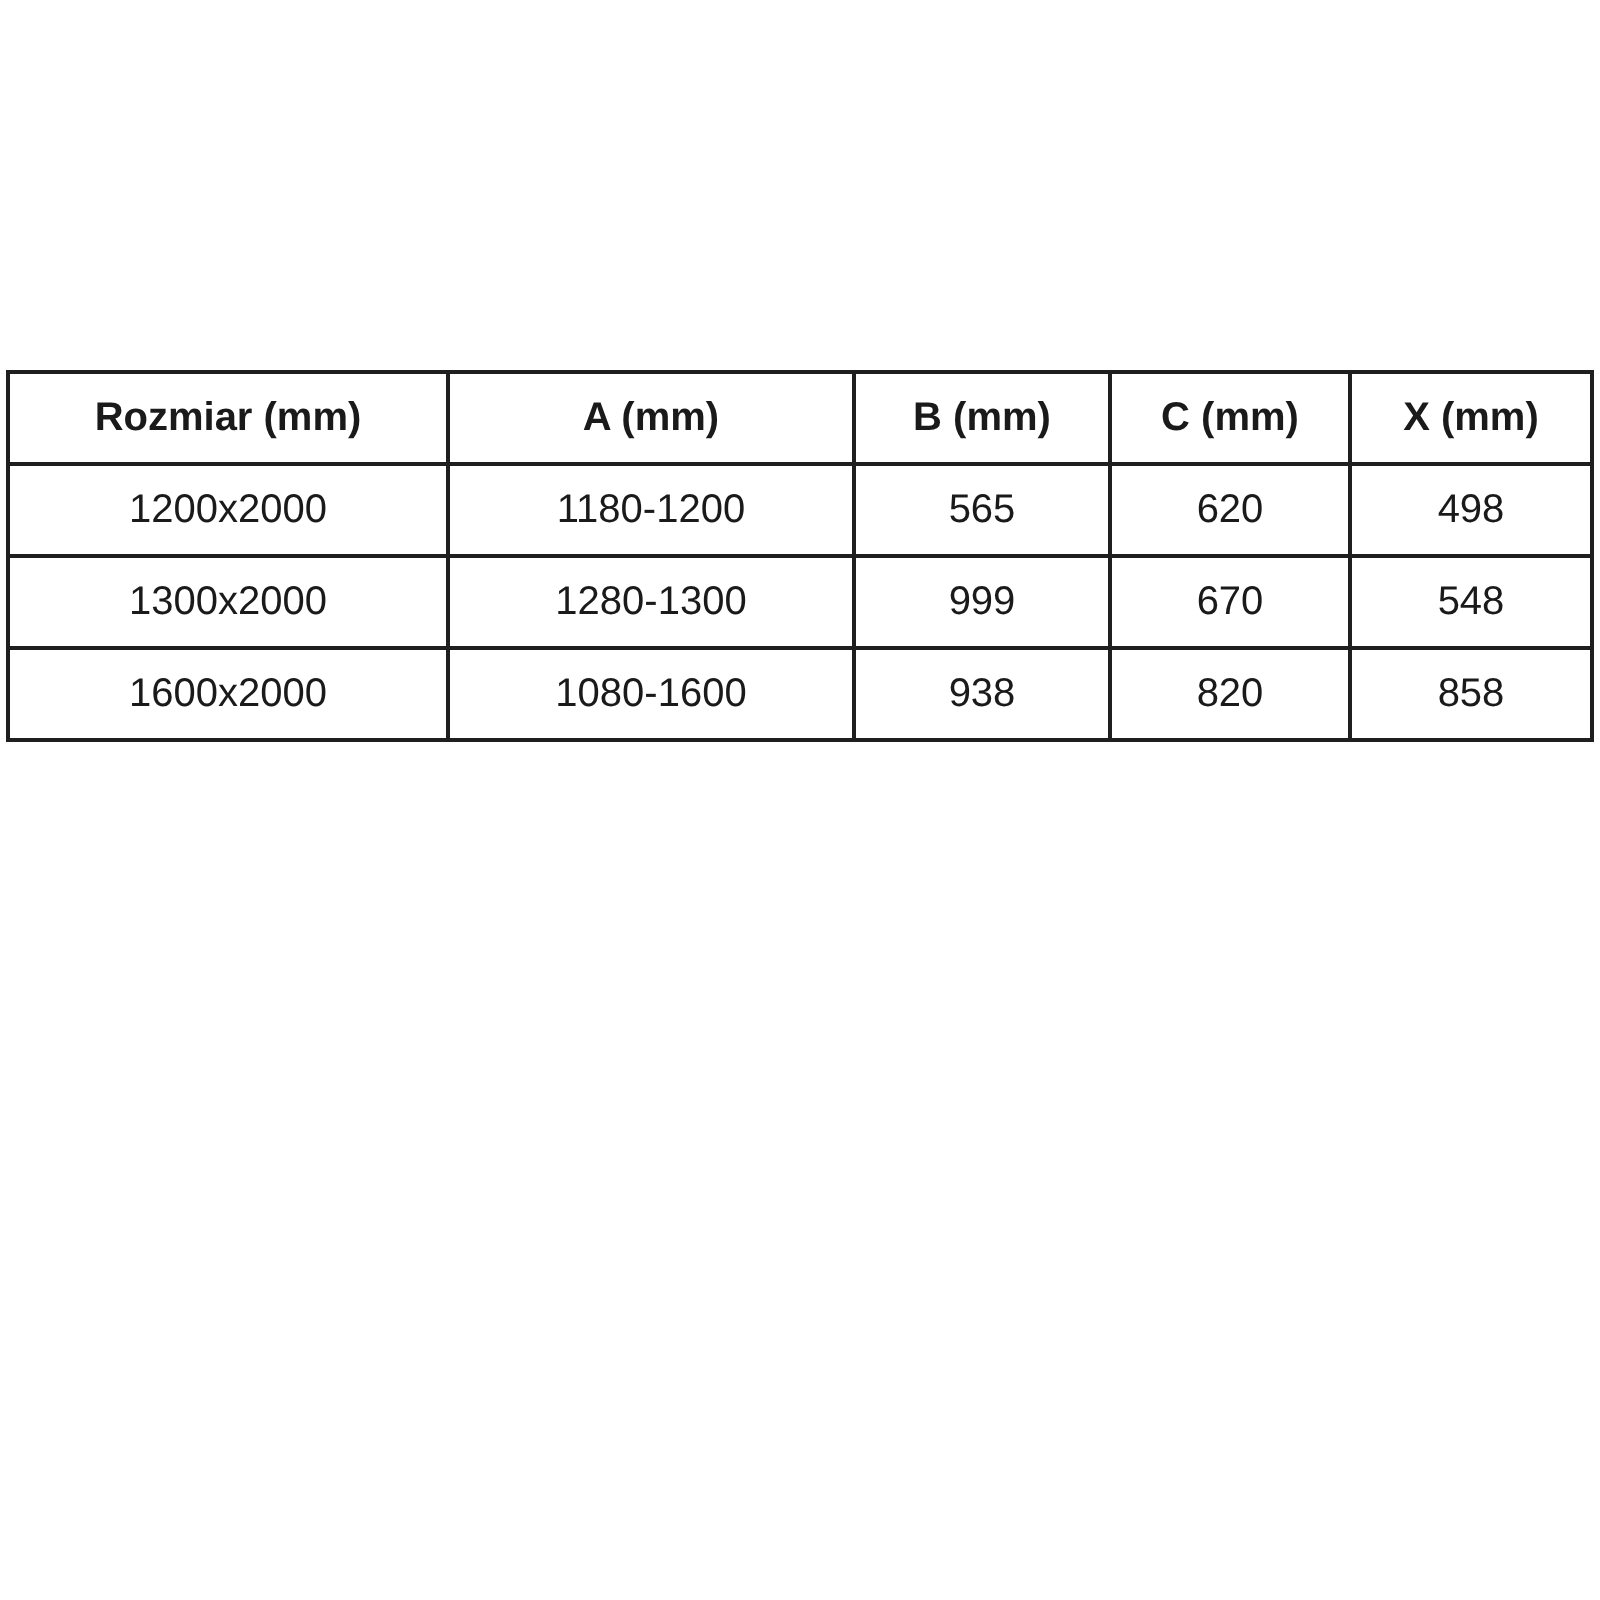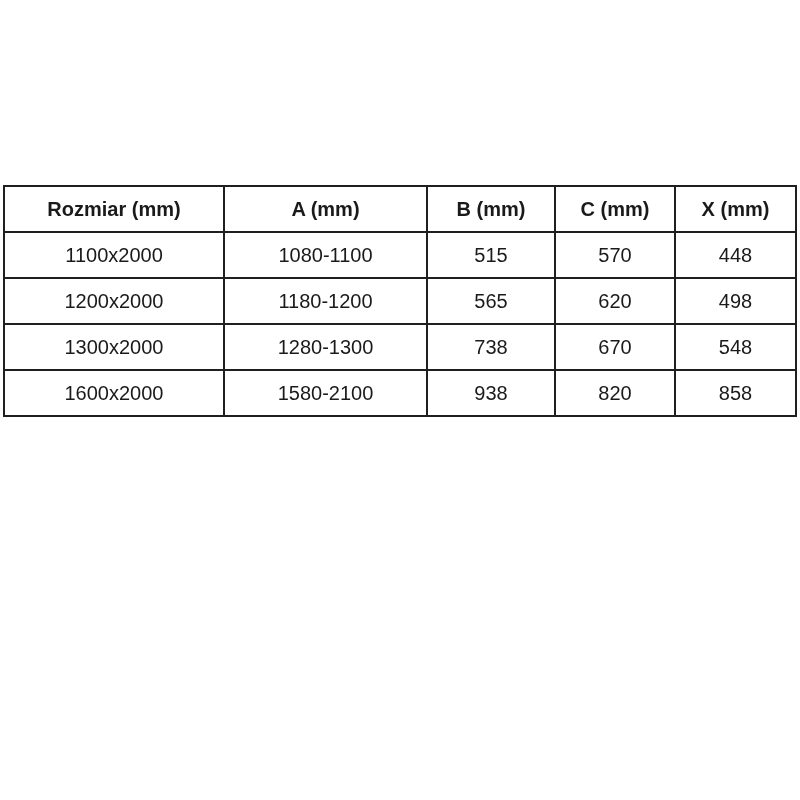--- a/index.html
+++ b/index.html
@@ -65,42 +65,35 @@
       <tr>
           <th>Rozmiar (mm)</th>
           <th>A (mm)</th>
           <th>B (mm)</th>
           <th>C (mm)</th>
           <th>X (mm)</th>
         </tr>
     </thead>
     <tbody>
         <tr>
-          <td>1100x2000</td>
-          <td>1080-1100</td>
-          <td>515</td>
-          <td>570</td>
-          <td>448</td>
-        </tr>
-        <tr>
           <td>1200x2000</td>
           <td>1180-1200</td>
           <td>565</td>
           <td>620</td>
           <td>498</td>
         </tr>
         <tr>
           <td>1300x2000</td>
           <td>1280-1300</td>
-          <td>738</td>
+          <td>999</td>
           <td>670</td>
           <td>548</td>
         </tr>
         <tr>
           <td>1600x2000</td>
-          <td>1580-2100</td>
+          <td>1080-1600</td>
           <td>938</td>
           <td>820</td>
           <td>858</td>
         </tr>
       </tbody>
   </table>
 </div>
 
 </body></html>

